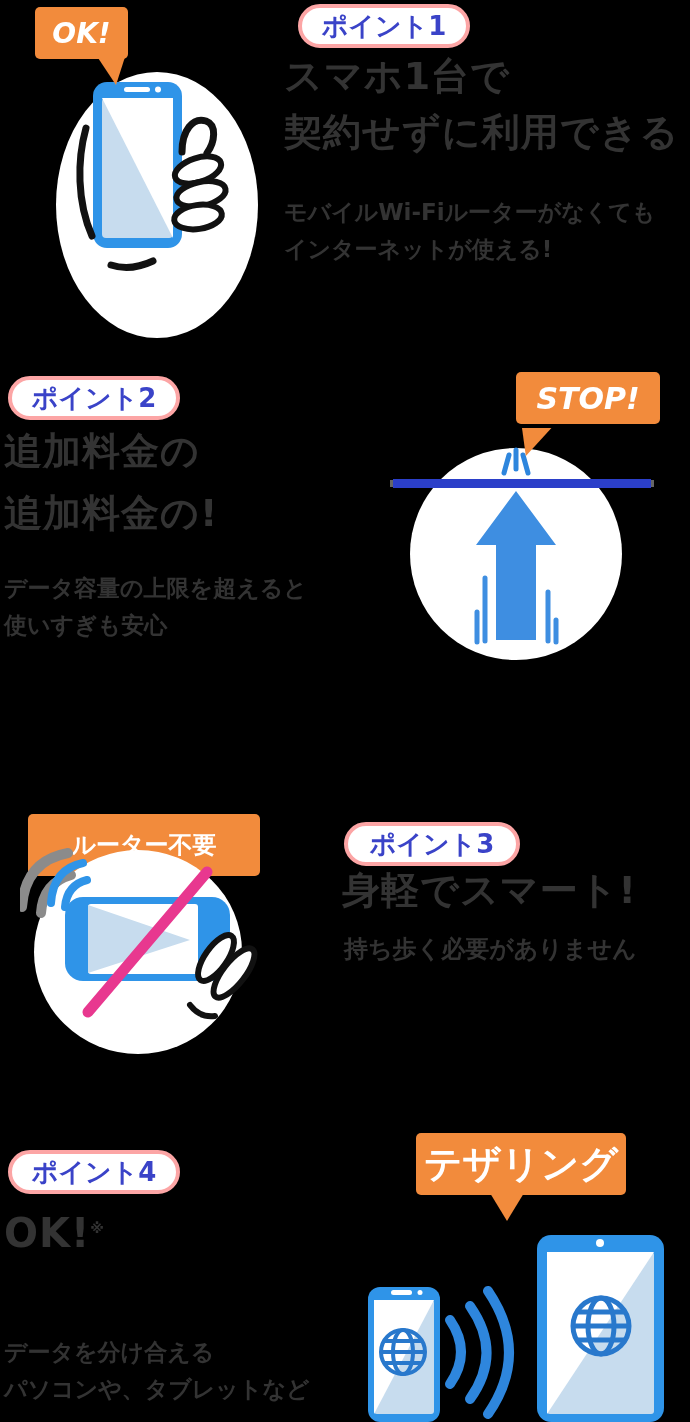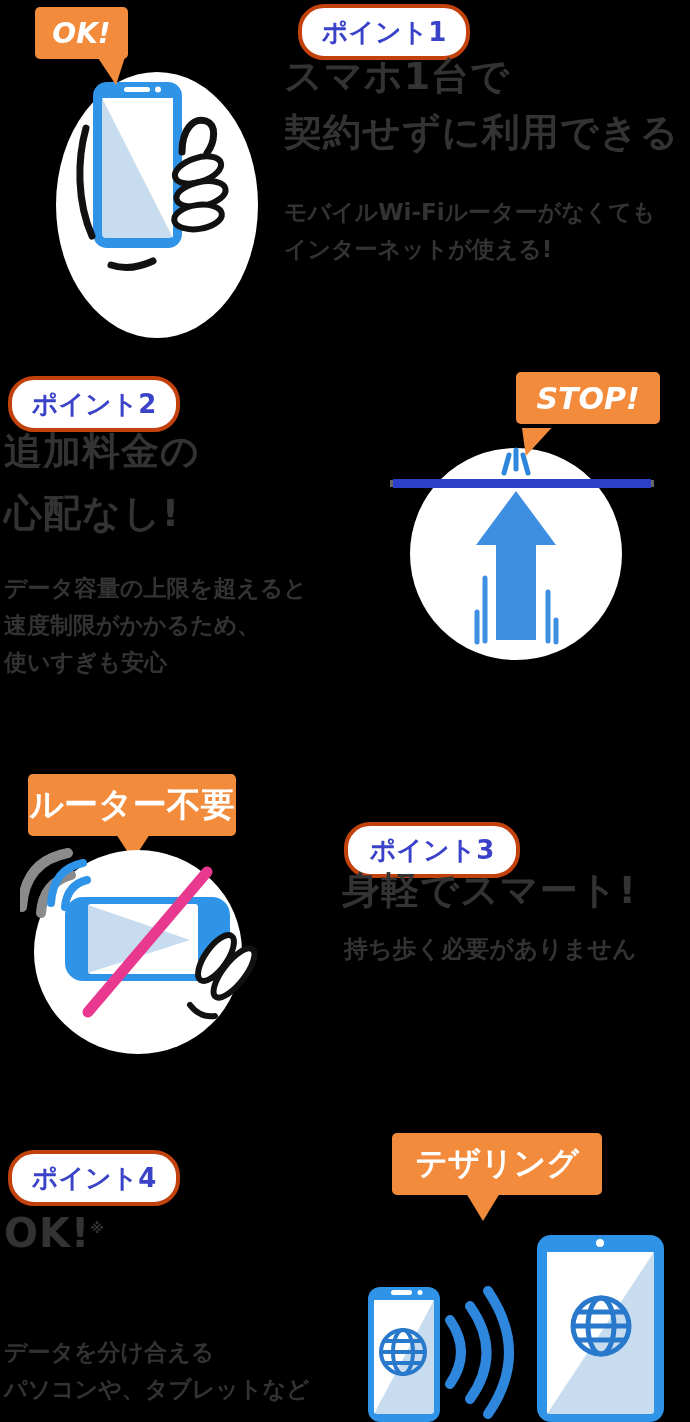--- a/index.html
+++ b/index.html
@@ -1,20 +1,20 @@
 <!DOCTYPE html>
 <html><head>
 <meta charset="utf-8">
 <style>
   html,body{margin:0;padding:0;background:#000;}
   #page{position:relative;width:690px;height:1422px;background:#000;overflow:hidden;
         font-family:"DejaVu Sans",sans-serif;}
-  .pill{position:absolute;box-sizing:border-box;background:#fff;border:4px solid #c2410c;
+  .pill{position:absolute;box-sizing:border-box;background:#fff;border:4px solid #fca5a5;
         border-radius:26px;display:flex;align-items:center;justify-content:center;
-        color:#3A43C8;font-size:26px;font-weight:800;width:172px;height:56px;}
+        color:#3A43C8;font-size:26px;font-weight:800;width:172px;height:44px;}
   .bubble{position:absolute;background:#F28B3C;color:#fff;font-weight:800;
           display:flex;align-items:center;justify-content:center;border-radius:5px;}
   .bubble.it{font-style:italic;}
   .tail{position:absolute;background:#F28B3C;}
   .heading{position:absolute;color:#333;font-weight:800;font-size:38px;line-height:56px;
            letter-spacing:1px;white-space:nowrap;}
   .body{position:absolute;color:#333;font-weight:700;font-size:23px;line-height:37px;
         white-space:nowrap;margin-top:8px;}
   .blobsvg{position:absolute;display:block;}
   sup{font-size:14px;vertical-align:super;}
@@ -58,25 +58,24 @@
   <div class="body" style="left:284px;top:186px">
     <div>モバイルWi-Fiルーターがなくても</div>
     <div>インターネットが使える!</div>
   </div>
 
   <div class="pill" style="left:8px;top:376px">
     <span>ポイント2</span>
   </div>
   <div class="heading" style="left:4px;top:420px;line-height:62px">
     <div>追加料金の</div>
-    <div>心配なし!</div>
+    <div>追加料金の!</div>
   </div>
   <div class="body" style="left:4px;top:562px">
     <div>データ容量の上限を超えると</div>
-    <div>速度制限がかかるため、</div>
     <div>使いすぎも安心</div>
   </div>
 
   <svg class="blobsvg" style="left:390px;top:440px" width="270" height="225" viewBox="0 0 270 225">
     <ellipse cx="126" cy="114" rx="106" ry="106" fill="#fff"></ellipse>
     <rect x="0" y="40" width="10" height="7" fill="#666"></rect>
     <rect x="254" y="40" width="10" height="7" fill="#666"></rect>
     <rect x="3" y="39" width="258" height="9" fill="#2B3FC9"></rect>
     <g stroke="#2E86DD" stroke-width="5" stroke-linecap="round">
       <line x1="114" y1="33" x2="119" y2="15"></line>
@@ -90,21 +89,21 @@
       <line x1="158" y1="152" x2="158" y2="201"></line>
       <line x1="166" y1="180" x2="166" y2="202"></line>
     </g>
   </svg>
 
   <div class="bubble it" style="left:516px;top:372px;width:144px;height:52px;font-size:30px">
     <span>STOP!</span>
     <div class="tail" style="left:6px;top:56px;width:32px;height:28px;clip-path:polygon(0 0,92% 0,12% 100%)"></div>
   </div>
 
-  <div class="bubble" style="left:28px;top:774px;width:208px;height:62px;font-size:34px">
+  <div class="bubble" style="left:28px;top:814px;width:232px;height:62px;font-size:24px">
     <span>ルーター不要</span>
     <div class="tail" style="left:88px;top:60px;width:34px;height:26px;clip-path:polygon(0 0,100% 0,50% 100%)"></div>
   </div>
 
   <svg class="blobsvg" style="left:20px;top:845px" width="245" height="215" viewBox="0 0 245 215">
     <ellipse cx="118" cy="107" rx="104" ry="102" fill="#fff"></ellipse>
     <g stroke="#8B8B8B" stroke-width="10" fill="none" stroke-linecap="round">
       <path d="M 2,62 Q 5,16 48,8"></path>
       <path d="M 21,68 Q 23,38 51,30"></path>
     </g>
@@ -139,21 +138,21 @@
   <div class="heading" style="left:4px;top:1198px;font-size:40px;line-height:60px">
     <div>
       <span>OK!</span><sup>※</sup>
     </div>
   </div>
   <div class="body" style="left:4px;top:1326px">
     <div>データを分け合える</div>
     <div>パソコンや、タブレットなど</div>
   </div>
 
-  <div class="bubble" style="left:392px;top:1133px;width:210px;height:62px;font-size:32px">
+  <div class="bubble" style="left:416px;top:1133px;width:210px;height:62px;font-size:38px">
     <span>テザリング</span>
     <div class="tail" style="left:74px;top:60px;width:34px;height:28px;clip-path:polygon(0 0,100% 0,50% 100%)"></div>
   </div>
 
   <svg class="blobsvg" style="left:360px;top:1230px" width="330" height="192" viewBox="0 0 330 192">
 
     <g>
       <rect x="8" y="57" width="72" height="135" rx="12" fill="#2F94E8"></rect>
       <rect x="14" y="70" width="60" height="114" rx="3" fill="#C7DCEE"></rect>
       <polygon points="14,70 74,70 14,184" fill="#fff"></polygon>

